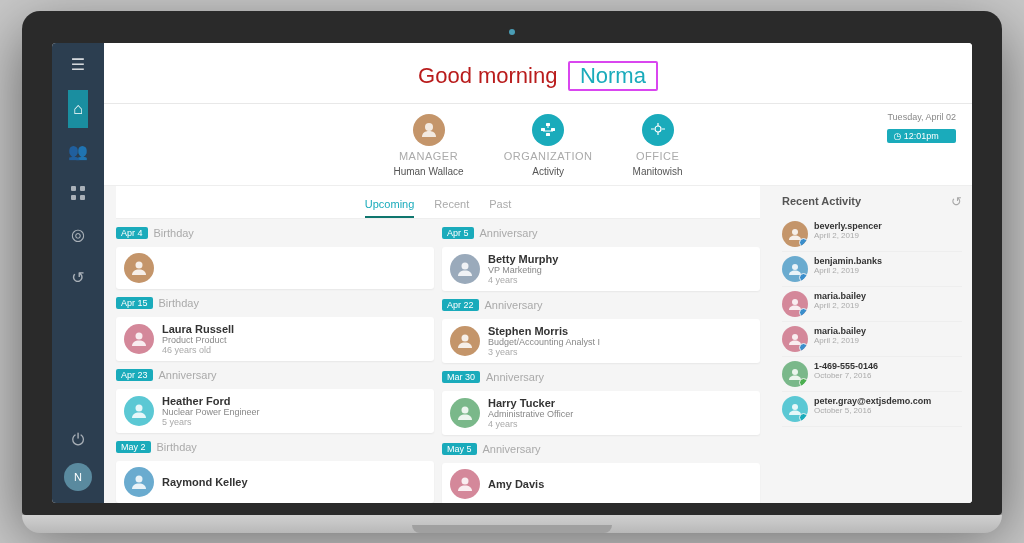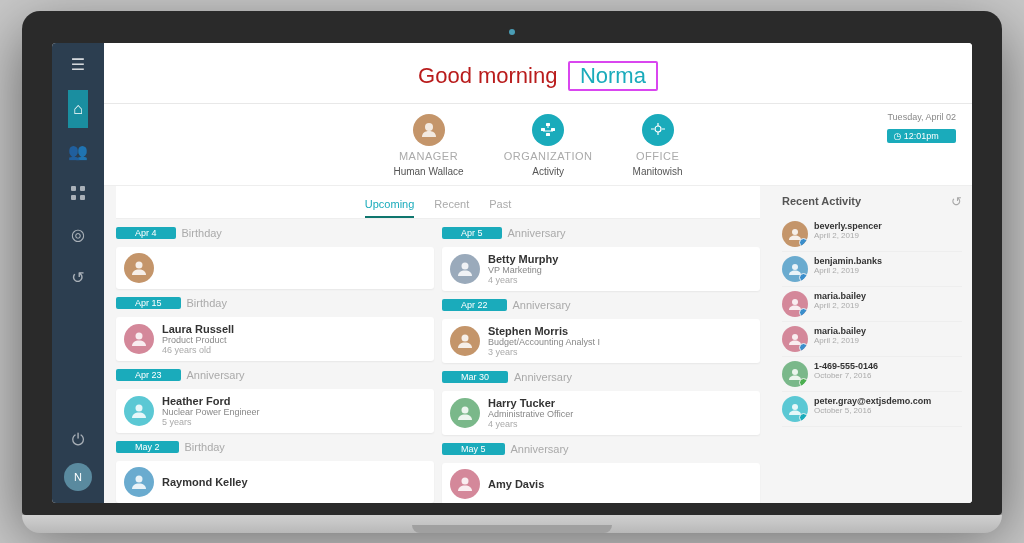--- a/index.html
+++ b/index.html
@@ -254,21 +254,21 @@
     .event-group-header {
       display: flex;
       align-items: center;
       gap: 6px;
       margin-bottom: 2px;
     }
     .event-date-badge {
       background: #1aabbb;
       color: #fff;
       font-size: 9px;
-      padding: 1px 19px;
+      padding: 1px 5px;
       border-radius: 2px;
       white-space: nowrap;
     }
     .event-type-badge {
       font-size: 11px;
       color: #aaa;
     }
     .event-card {
       background: #fff;
       border-radius: 3px;

